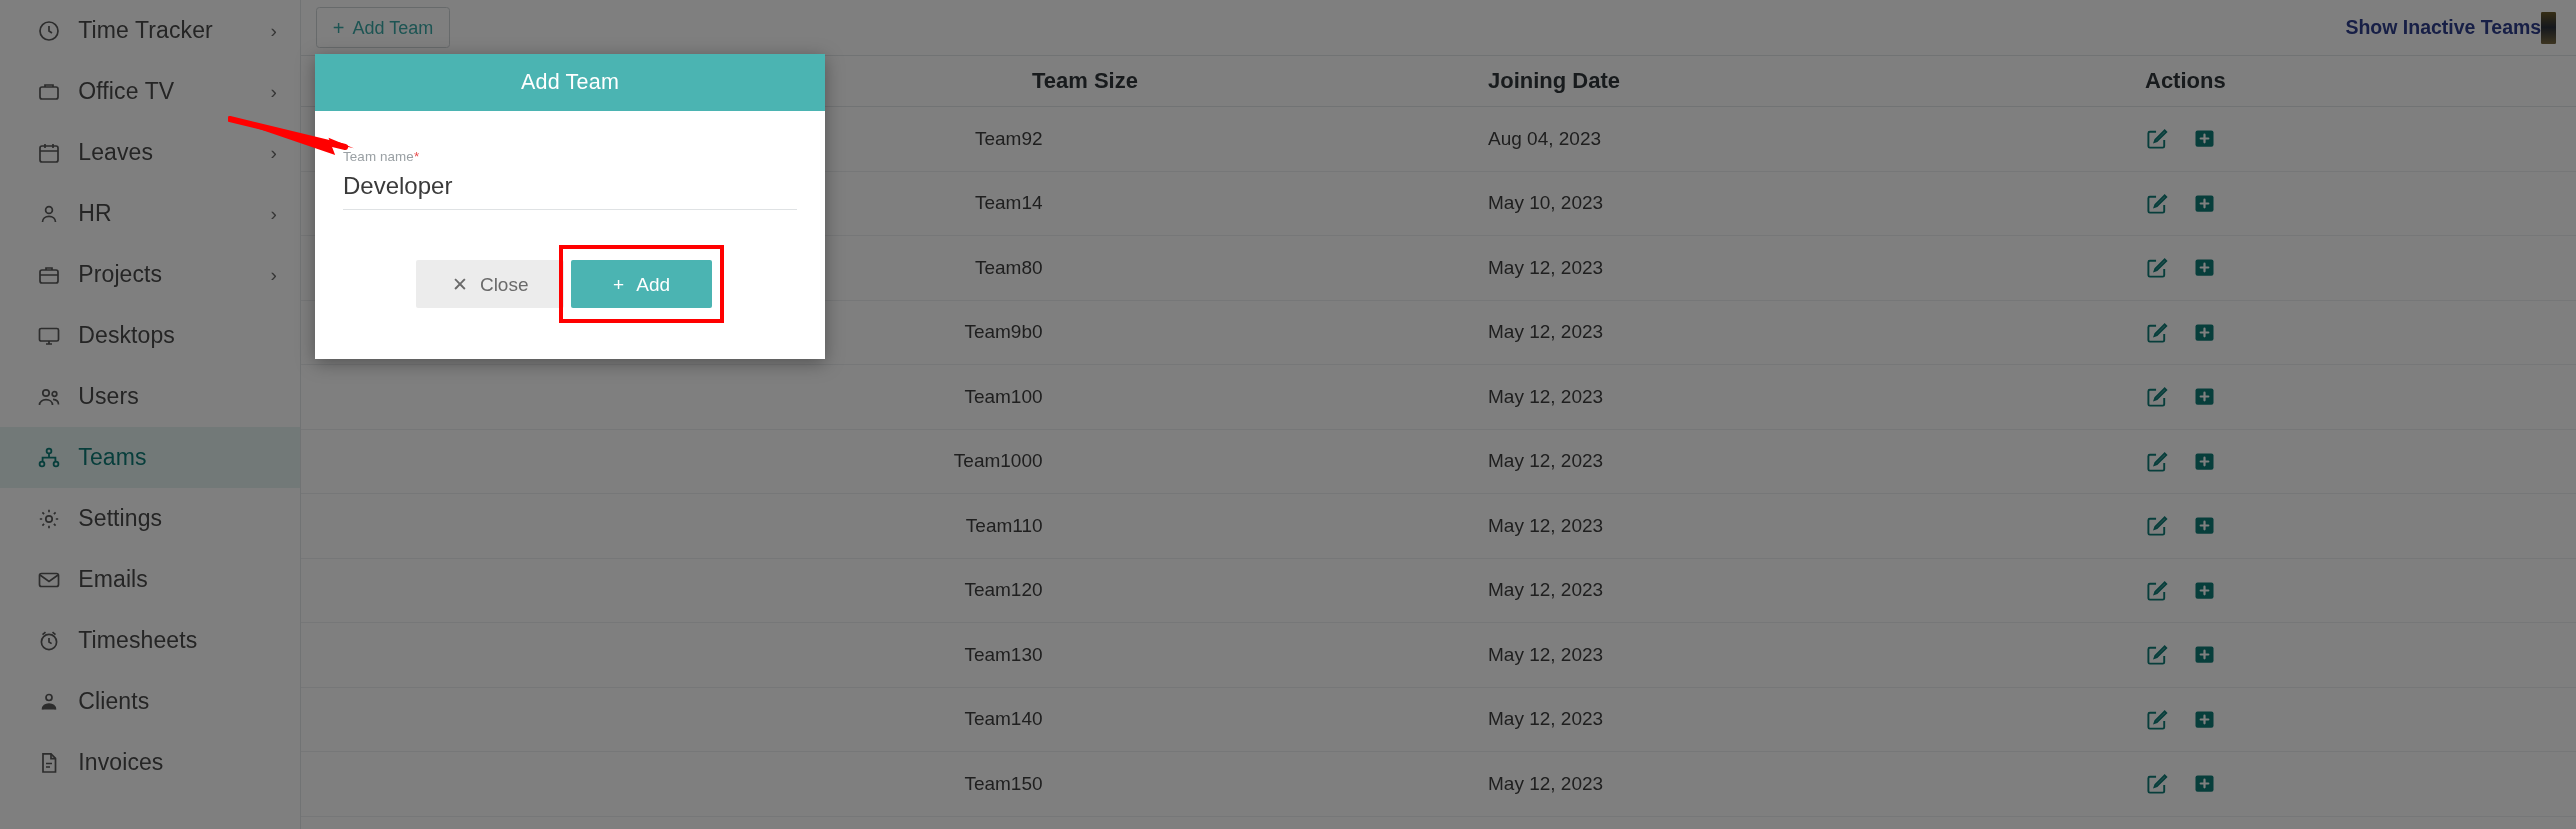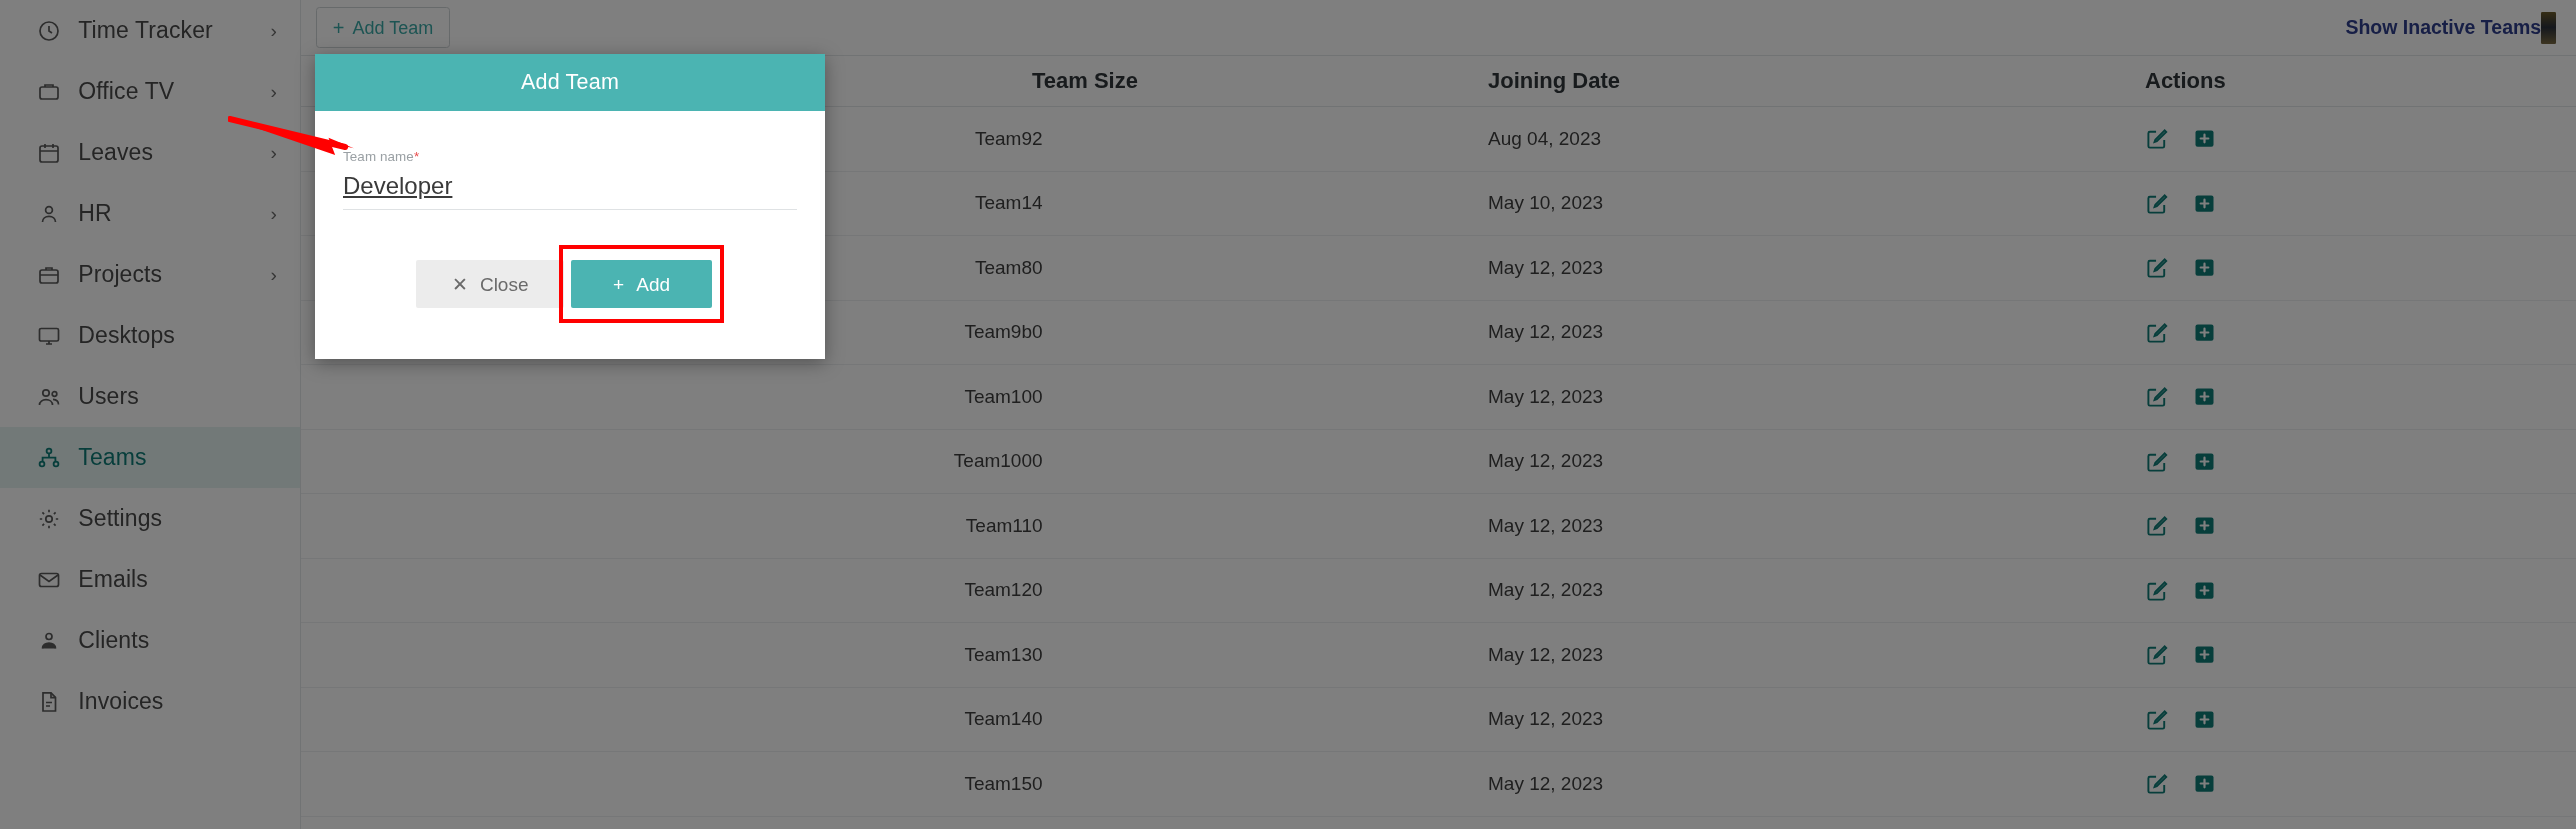--- a/index.html
+++ b/index.html
@@ -198,21 +198,20 @@
   #team-name-input {
     width: 100%;
     border: none;
     border-bottom: 1.3px solid #dfe2e4;
     outline: none;
     font-size: 24px;
     font-family: "Liberation Sans", sans-serif;
     color: #3a3a3a;
     padding: 4px 0 9.4px 0;
     background: transparent;
-    text-decoration: underline;
   }
   #modal-footer {
     display: flex;
     justify-content: center;
     align-items: center;
     gap: 0px;
     padding: 28px 28px 36px 28px;
     background: #ffffff;
     position: relative;
   }
@@ -362,20 +361,29 @@
         <span class="nav-label">Settings</span>
       </div>
       <div class="nav-item">
         <span class="nav-ico">
           <svg viewBox="0 0 24 24" fill="none" stroke="currentColor" stroke-width="1.7">
             <rect x="2.5" y="5.5" width="19" height="13" rx="2"></rect>
             <path d="M3 7l9 6.5L21 7"></path>
           </svg>
         </span>
         <span class="nav-label">Emails</span>
+      </div>
+      <div class="nav-item">
+        <span class="nav-ico">
+          <svg viewBox="0 0 24 24" fill="none" stroke="currentColor" stroke-width="1.7">
+            <circle cx="12" cy="13" r="7.6"></circle>
+            <path d="M12 9v4l2.6 1.6M8.5 3.2l-3 2.4M15.5 3.2l3 2.4"></path>
+          </svg>
+        </span>
+        <span class="nav-label">Timesheets</span>
       </div>
       <div class="nav-item">
         <span class="nav-ico">
           <svg viewBox="0 0 24 24" fill="none" stroke="currentColor" stroke-width="1.7">
             <circle cx="12" cy="7.5" r="3"></circle>
             <path d="M5.5 19.5c0-3.4 2.9-5.4 6.5-5.4s6.5 2 6.5 5.4z" fill="currentColor" stroke="none"></path>
             <path d="M5.5 19.5c0-3.4 2.9-5.4 6.5-5.4s6.5 2 6.5 5.4"></path>
           </svg>
         </span>
         <span class="nav-label">Clients</span>

